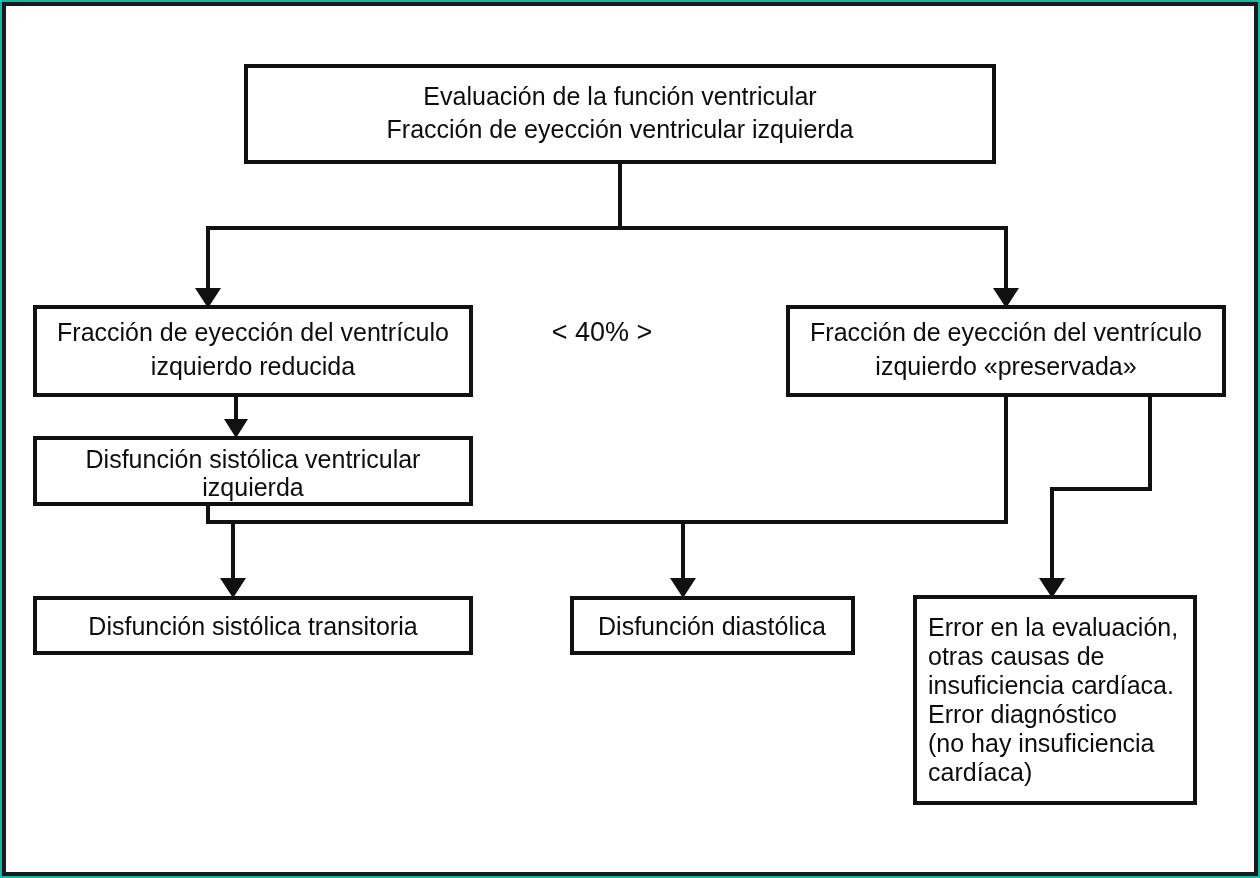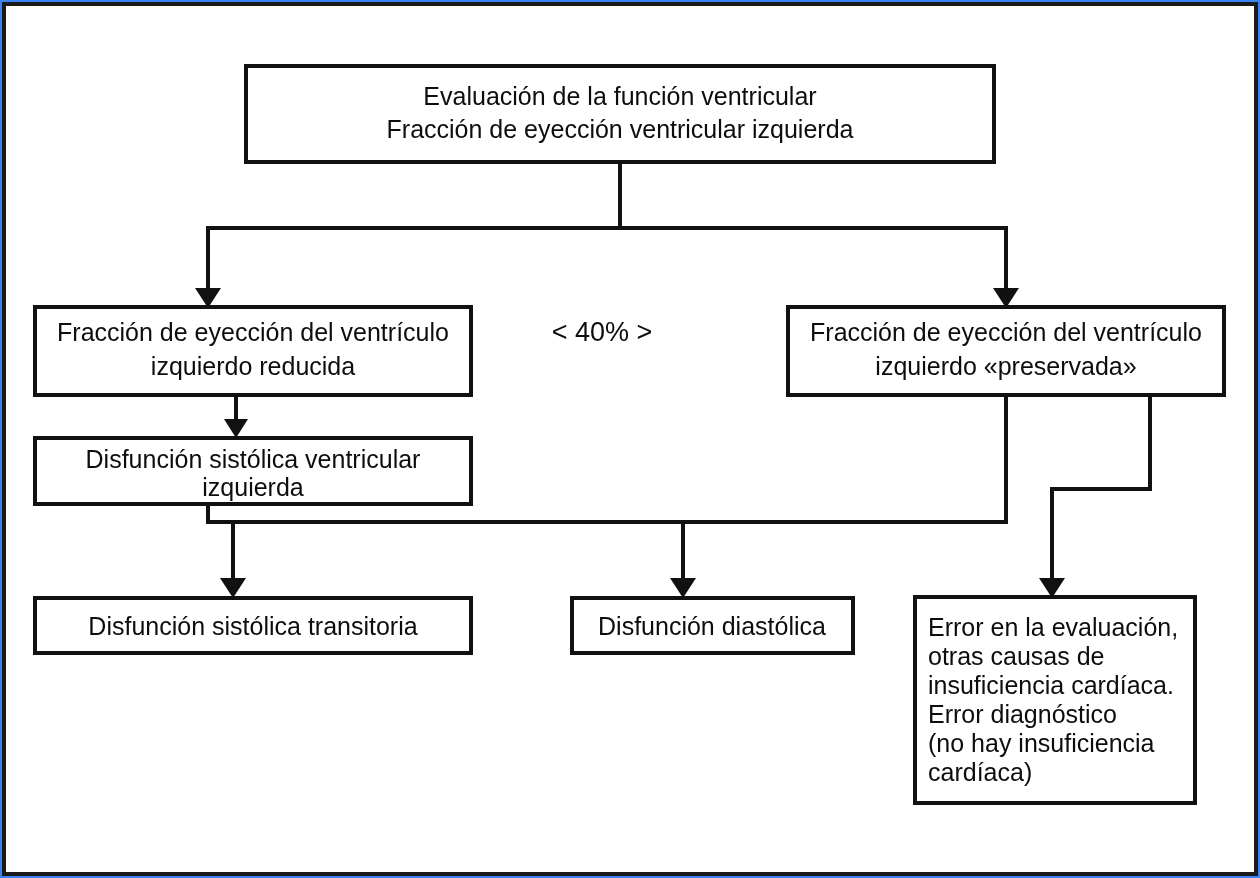--- a/index.html
+++ b/index.html
@@ -8,21 +8,21 @@
     padding: 0;
     background: #ffffff;
   }
   body {
     font-family: "Liberation Sans", sans-serif;
   }
   #figure-root {
     position: relative;
     width: 1260px;
     height: 878px;
-    background: #3b82f6;
+    background: #14b8a6;
     overflow: hidden;
   }
   #flow-svg {
     position: absolute;
     top: 0;
     left: 0;
     width: 1260px;
     height: 878px;
     display: block;
   }

